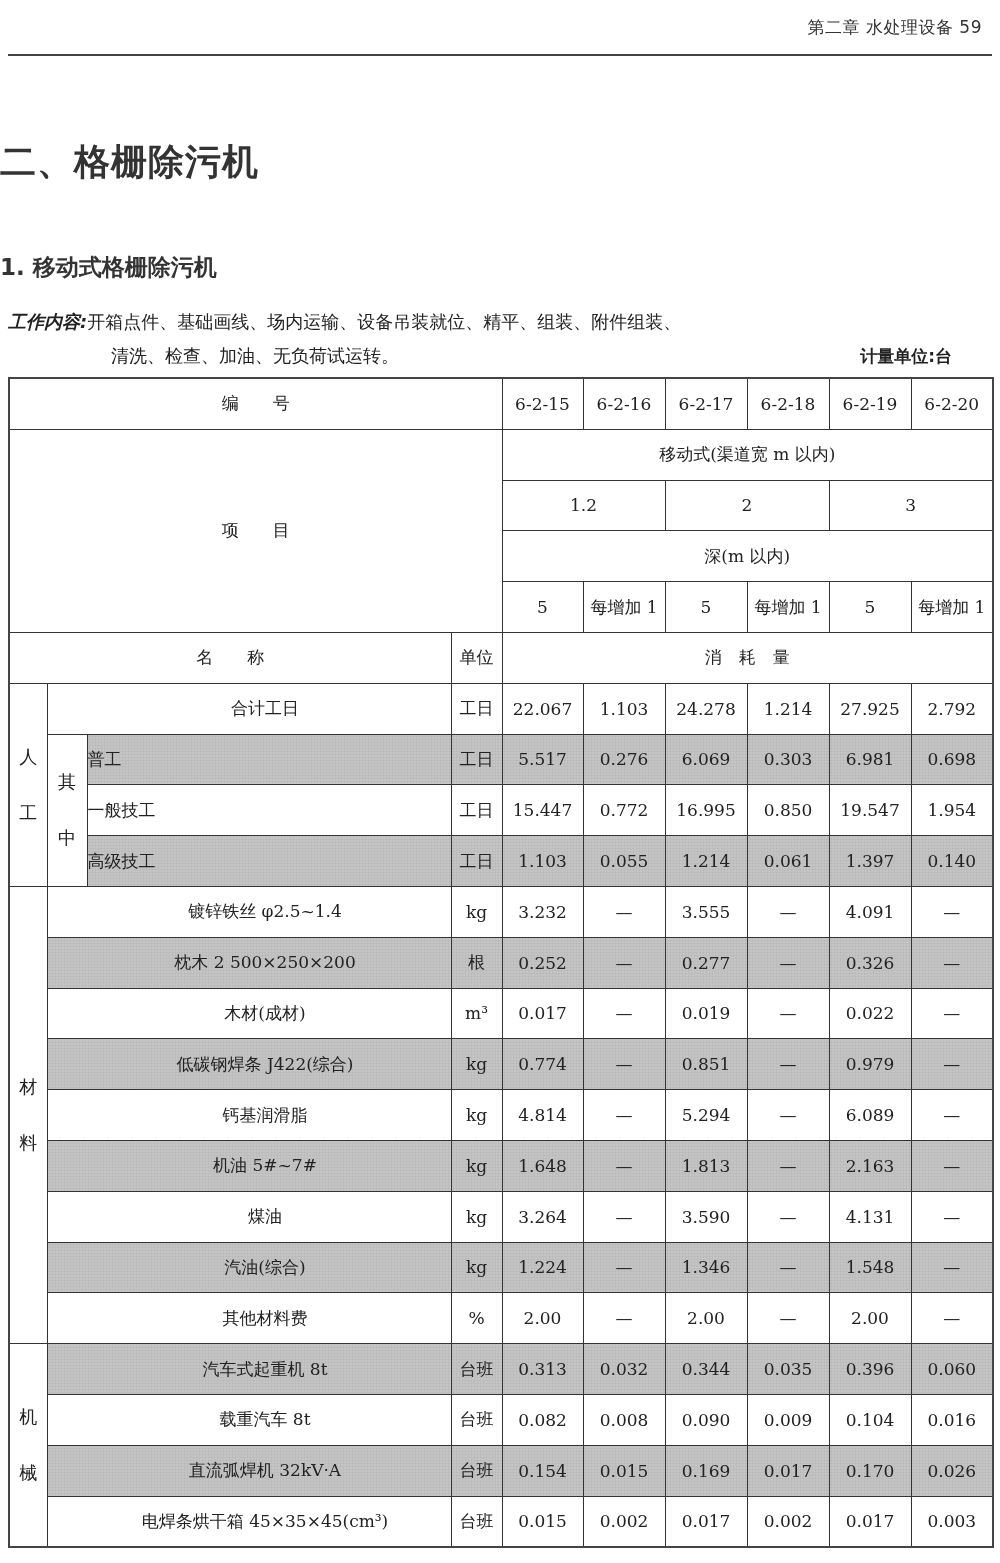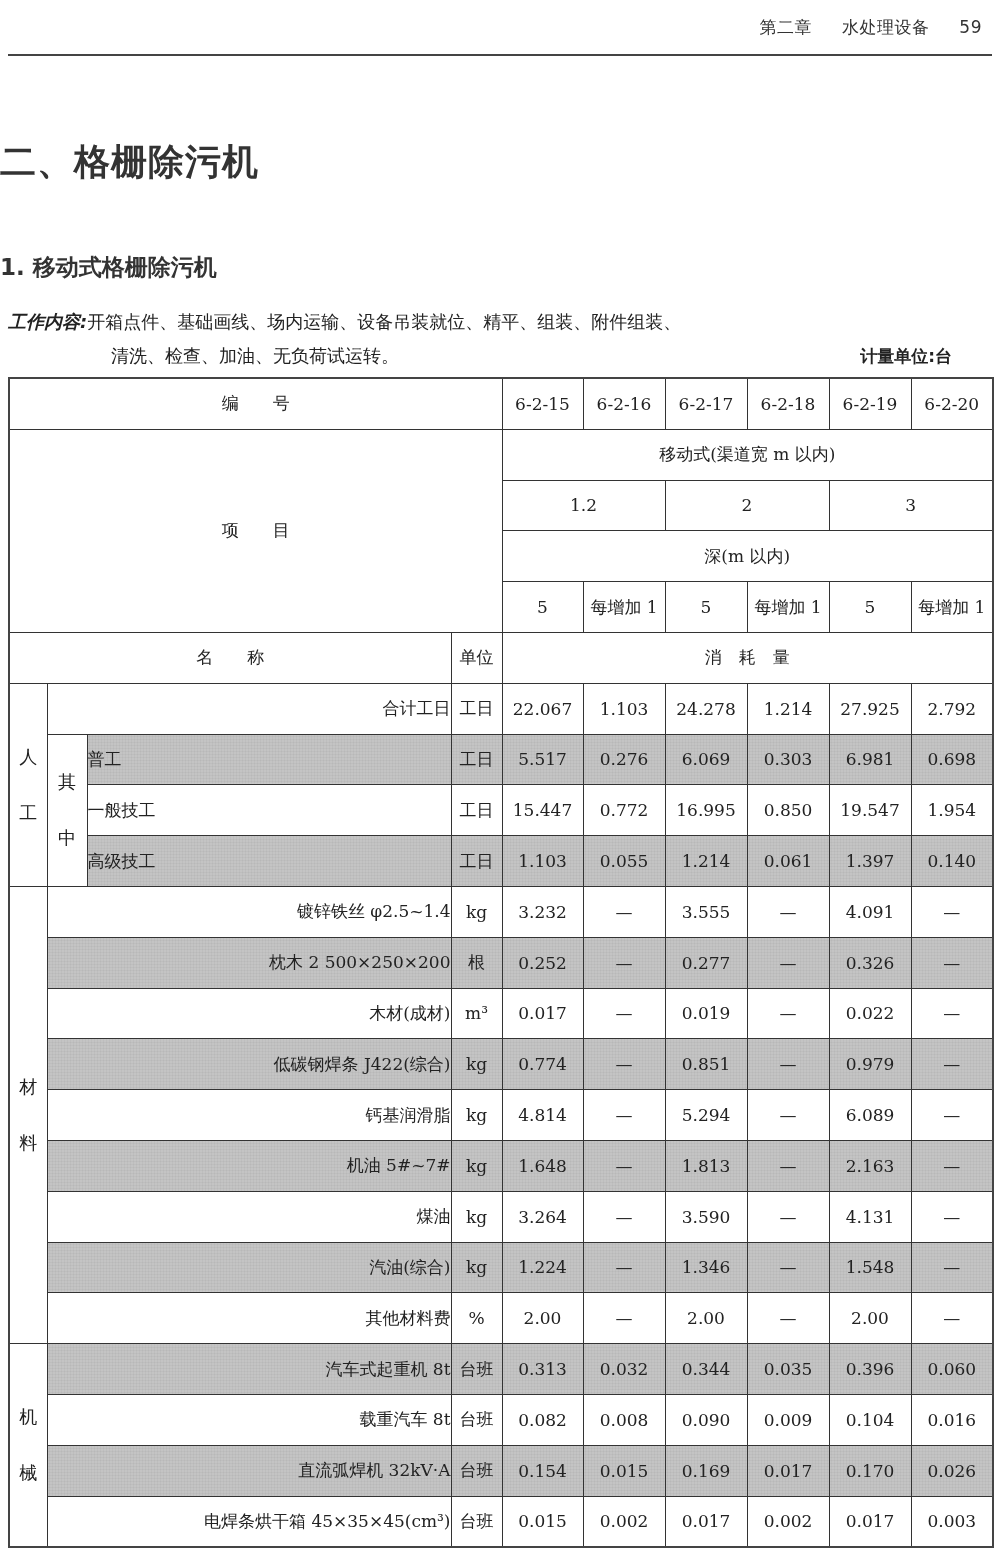--- a/index.html
+++ b/index.html
@@ -5,21 +5,21 @@
   html, body { margin: 0; padding: 0; background: #ffffff; }
   body {
     width: 1000px; height: 1563px; position: relative; overflow: hidden;
     font-family: "DejaVu Serif", "Liberation Serif", serif; color: #222;
   }
   .running-head {
     position: absolute; top: 16px; right: 18px;
     font-family: "DejaVu Sans", "Liberation Sans", sans-serif;
     font-size: 17px; color: #333; letter-spacing: 0.5px;
   }
-  .running-head span { margin-left: 24px; }
+  .running-head span { margin-left: 0; }
   .head-rule {
     position: absolute; top: 54px; left: 8px; width: 984px; height: 0;
     border-top: 2px solid #444;
   }
   .chapter-title {
     position: absolute; top: 138px; left: 0; width: 1000px; text-align: left;
     font-family: "DejaVu Sans", "Liberation Sans", sans-serif;
     font-size: 36px; font-weight: bold; color: #333; letter-spacing: 1px;
   }
   .section-title {
@@ -43,21 +43,21 @@
   table.quota {
     position: absolute; top: 377px; left: 8px; width: 984px;
     border-collapse: collapse; table-layout: fixed;
     border: 2.5px solid #444;
     font-size: 17px;
   }
   table.quota td {
     border: 1.3px solid #333; height: 49.8px; padding: 0;
     text-align: center; vertical-align: middle; color: #222;
   }
-  table.quota td.left { text-align: right; padding-left: 32px; margin-top: 48px; }
+  table.quota td.left { text-align: center; padding-left: 32px; margin-top: 48px; }
   table.quota td.left2 { text-align: left; }
   table.quota td.vert { line-height: 56px; font-size: 18px; }
   tr.shade td.s, td.s.shade {
     background-color: #b8b8b8;
     background-image:
       repeating-linear-gradient(0deg, rgba(255,255,255,0.18) 0 1px, transparent 1px 3px),
       repeating-linear-gradient(90deg, rgba(255,255,255,0.18) 0 1px, transparent 1px 3px);
   }
 </style>
 </head>

